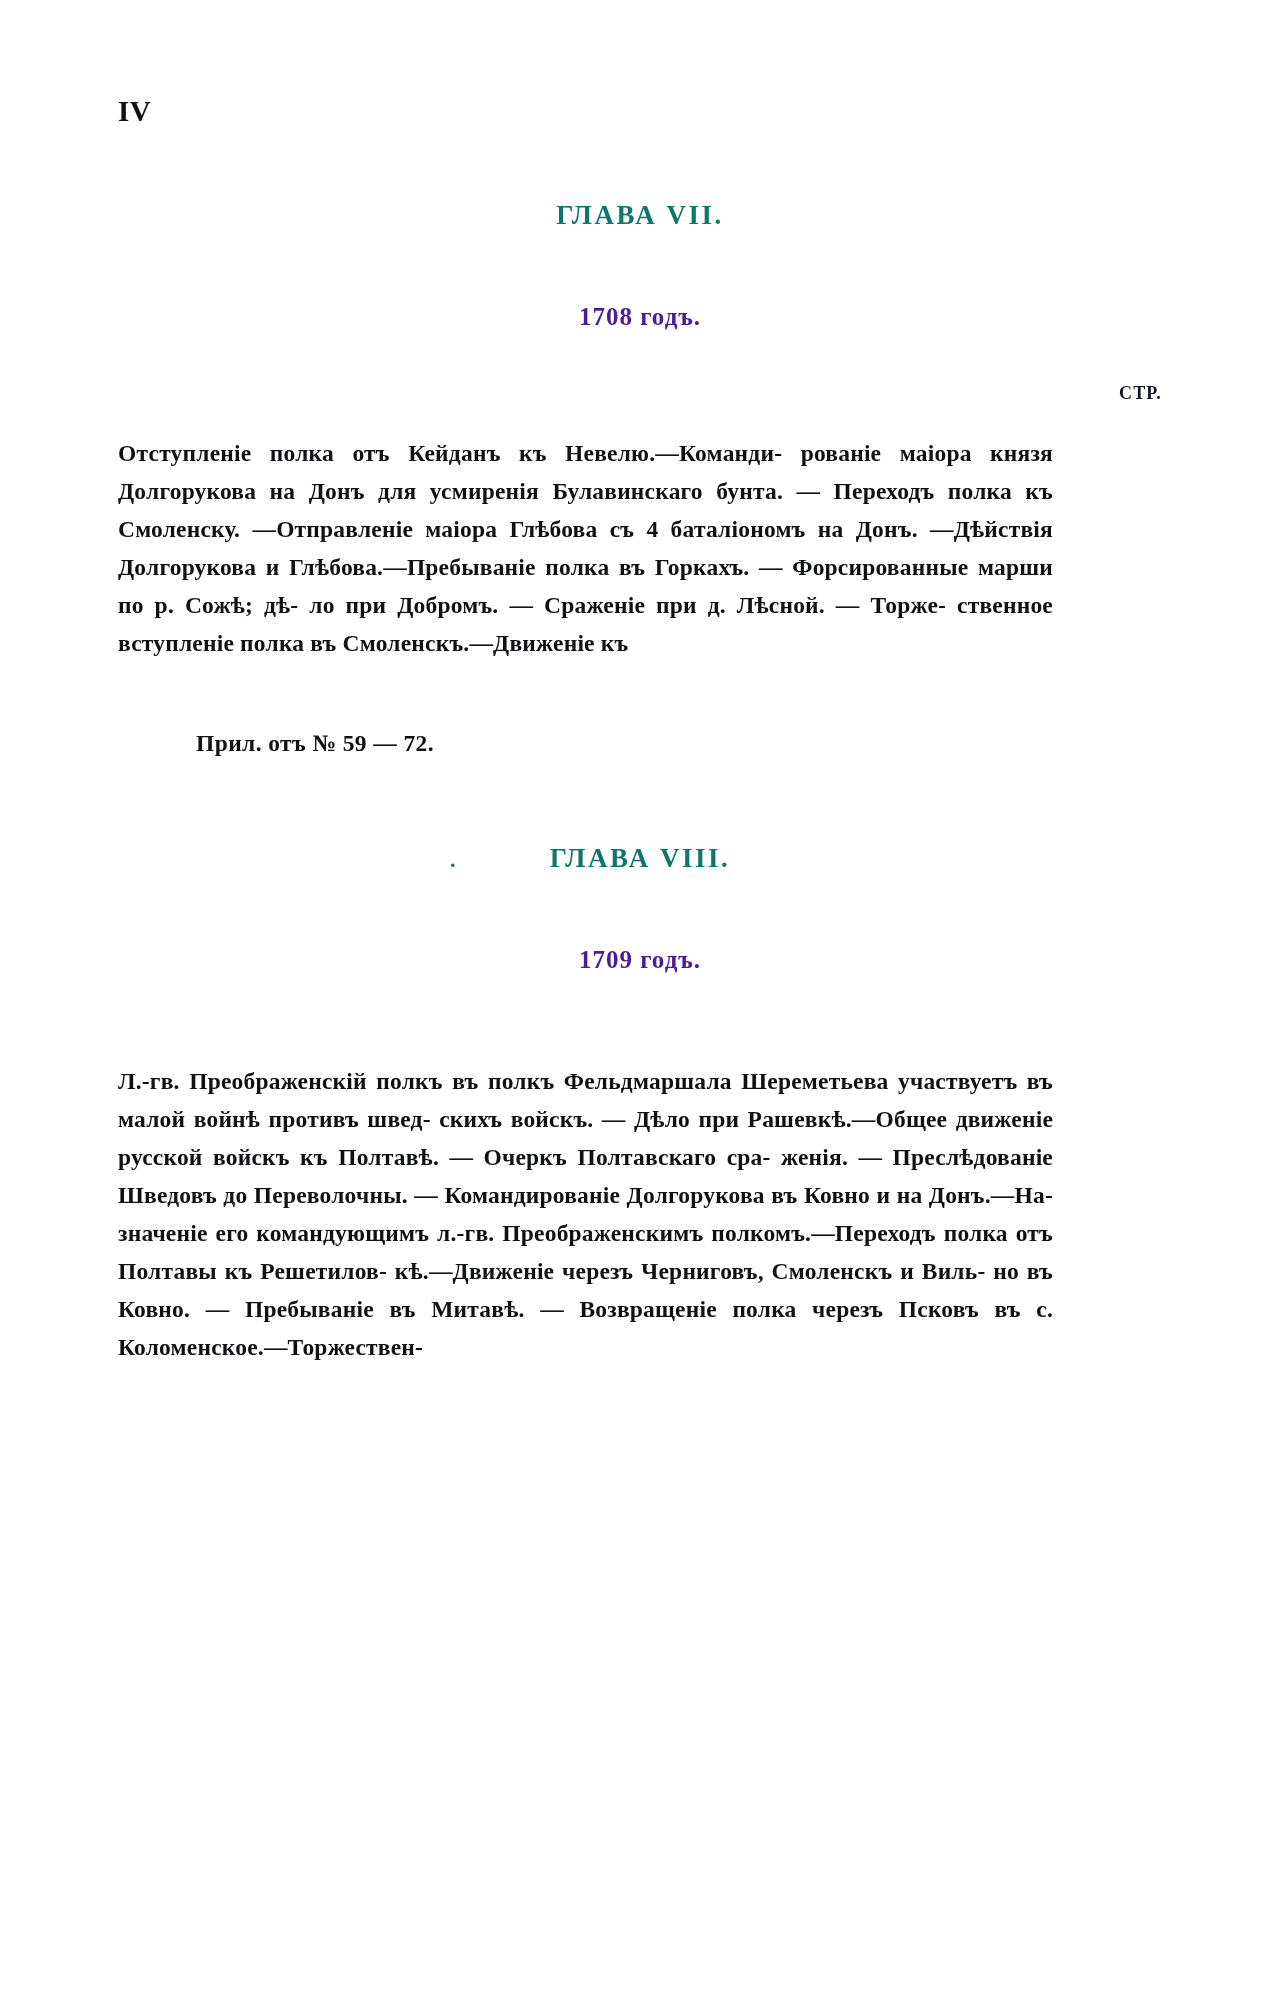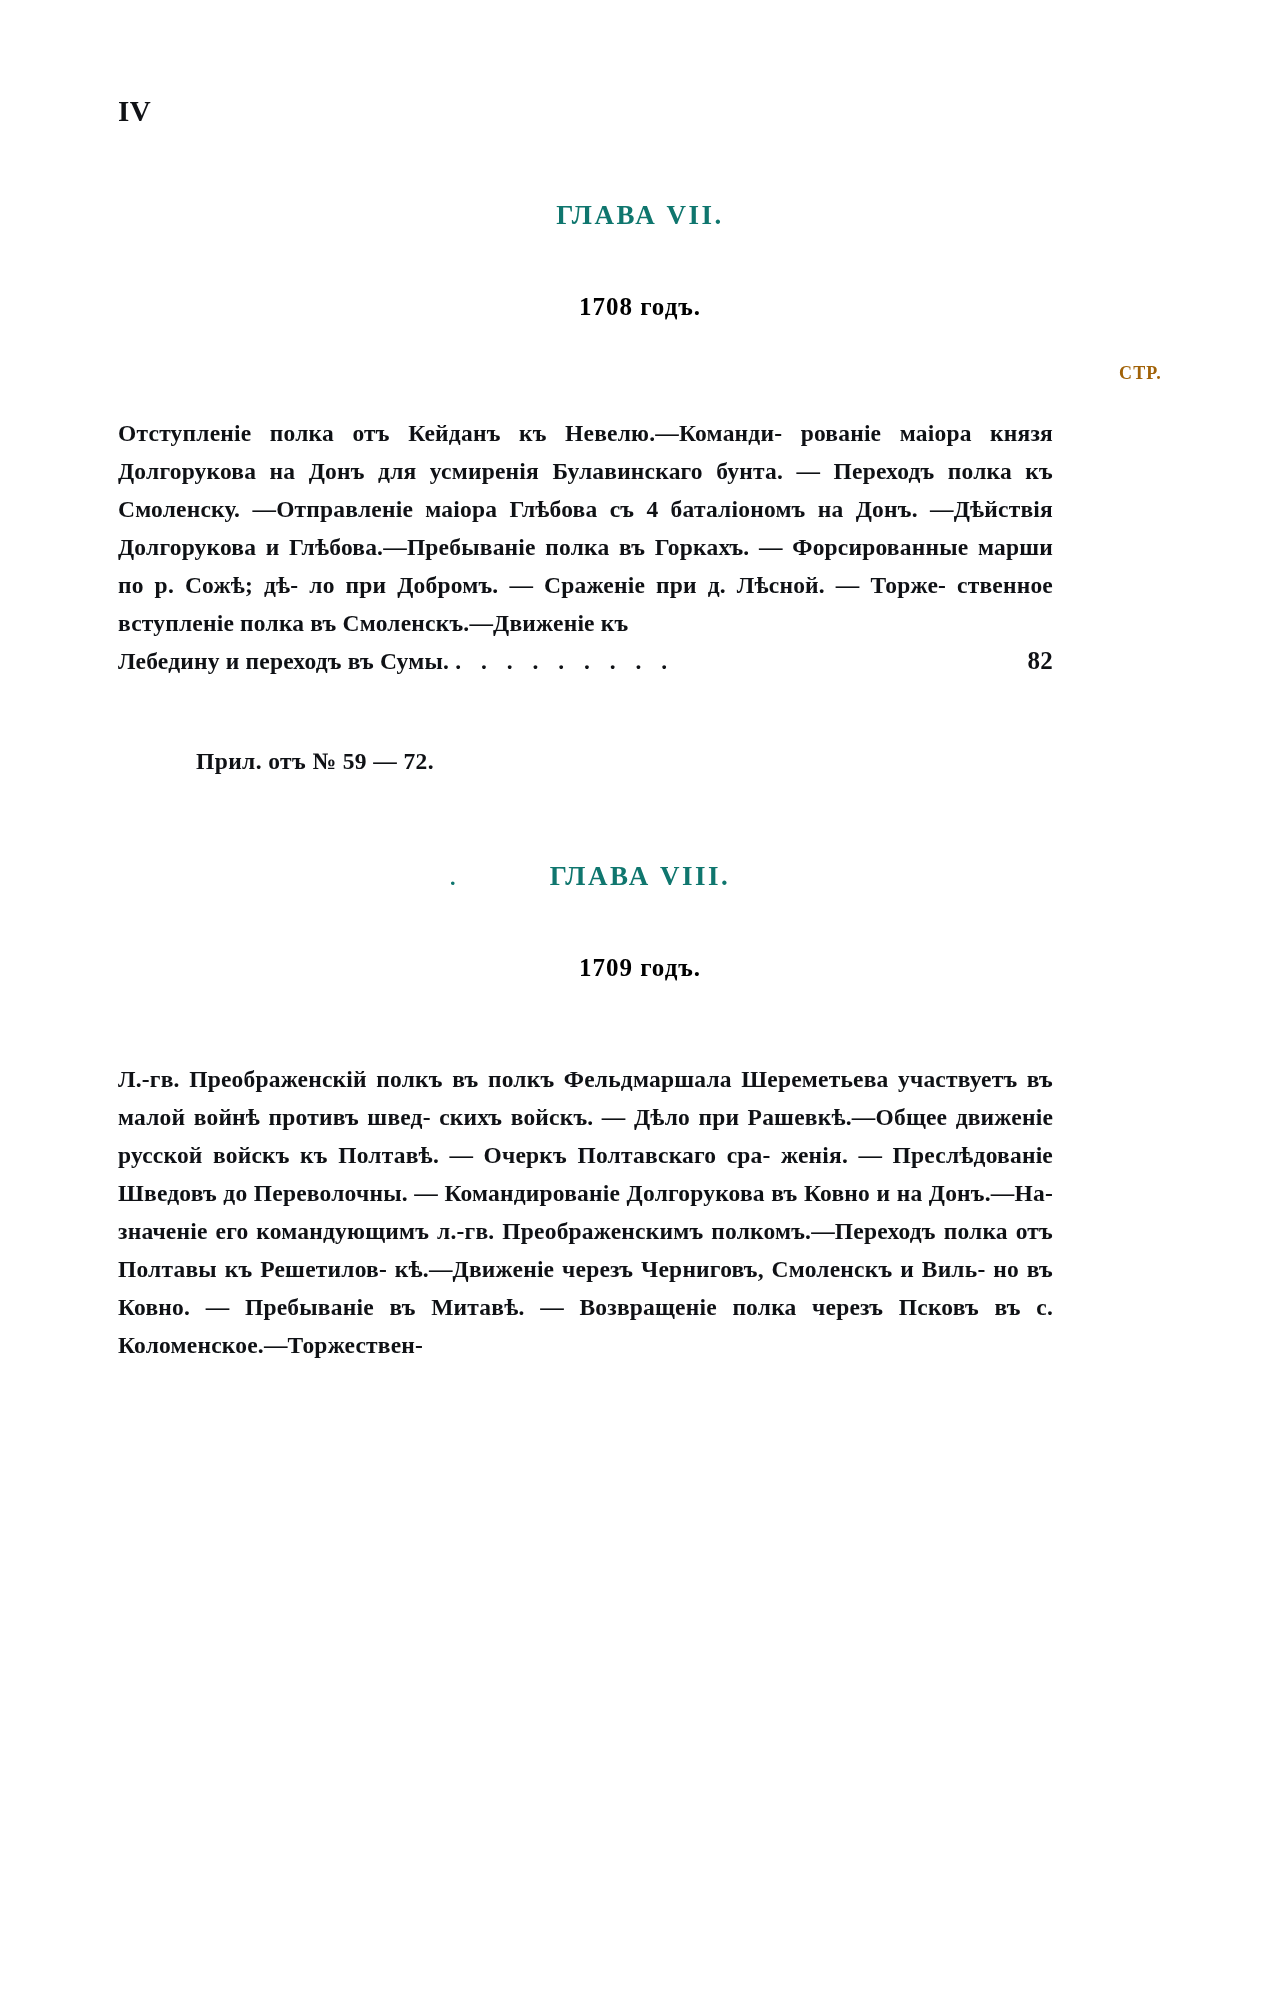--- a/index.html
+++ b/index.html
@@ -46,29 +46,29 @@
     letter-spacing: 2.5px;
     color: #0f766e;
     margin: 0;
     padding: 0;
   }
   .year {
     text-align: center;
     font-weight: bold;
     font-size: 25px;
     letter-spacing: 1px;
-    margin: 0;
-    color: #000000;
+    margin: 10px;
+    color: #4c1d95;
   }
   .col-head {
     text-align: right;
     font-weight: bold;
     font-size: 18px;
     letter-spacing: 1.2px;
-    color: #a16207;
+    color: #0f172a;
   }
   .toc-entry {
     position: relative;
     font-weight: bold;
     font-size: 23.5px;
     line-height: 38px;
     text-align: justify;
     text-align-last: left;
     color: #0f1115;
     letter-spacing: 0.2px;
@@ -129,25 +129,20 @@
 
       <div class="toc-entry block-rel">
         <span>Отступленіе полка отъ Кейданъ къ Невелю.—Команди-</span>
         <span>рованіе маіора князя Долгорукова на Донъ для усмиренія</span>
         <span>Булавинскаго бунта. — Переходъ полка къ Смоленску.</span>
         <span>—Отправленіе маіора Глѣбова съ 4 баталіономъ на Донъ.</span>
         <span>—Дѣйствія Долгорукова и Глѣбова.—Пребываніе полка</span>
         <span>въ Горкахъ. — Форсированные марши по р. Сожѣ; дѣ-</span>
         <span>ло при Добромъ. — Сраженіе при  д. Лѣсной. — Торже-</span>
         <span>ственное вступленіе полка въ Смоленскъ.—Движеніе къ</span>
-        <span class="lastline">
-          <span>Лебедину и переходъ въ Сумы.</span>
-          <span class="leader">. . . . . . . . .</span>
-          <span class="page-num">82</span>
-        </span>
       </div>
 
       <div class="gap-c"></div>
       <div class="appendix">Прил. отъ № 59 — 72.</div>
     </div>
 
     <div class="gap-e"></div>
 
     <div>
       <div class="chapter-title block-rel">

